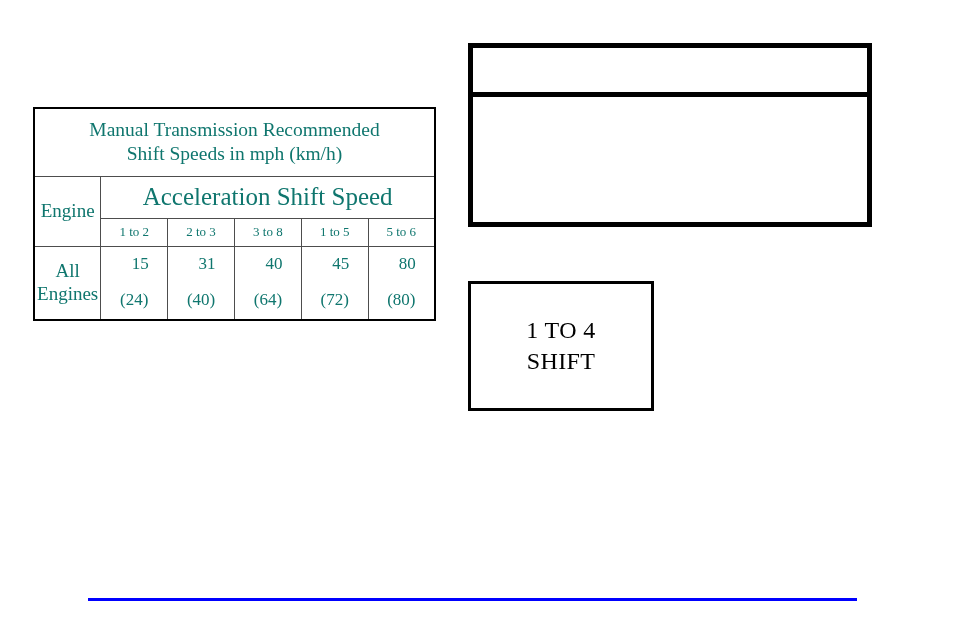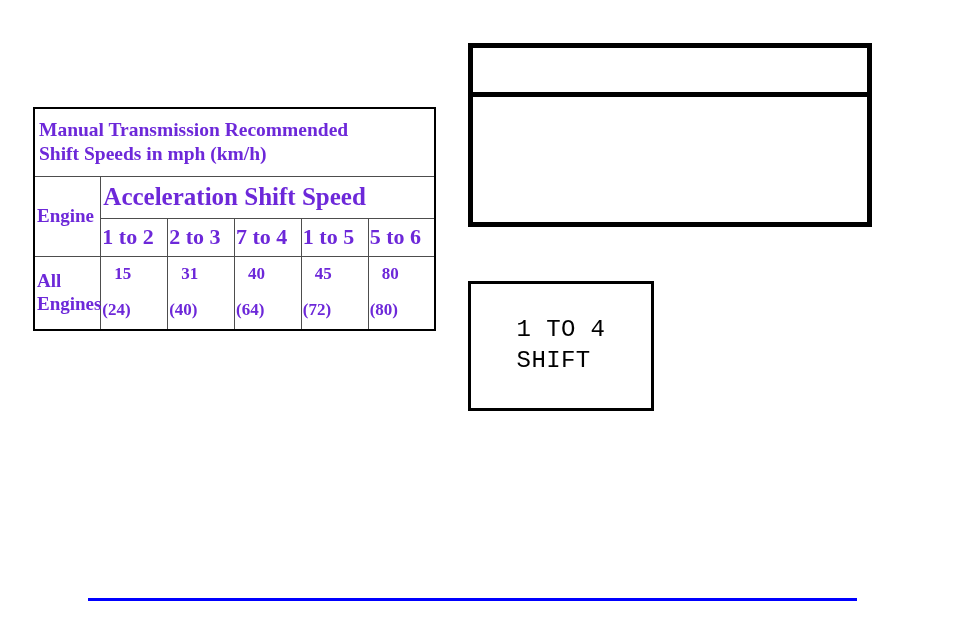--- a/index.html
+++ b/index.html
@@ -26,24 +26,25 @@
   table.shift-table {
     border-collapse: collapse;
     width: 403px;
     table-layout: fixed;
     border: 2px solid #000;
     background: #fff;
   }
   table.shift-table td,
   table.shift-table th {
     border: 1px solid #4d4d4d;
-    font-weight: bold;
+    font-weight: normal;
+    text-align: center;
     vertical-align: middle;
     font-family: "Liberation Serif", serif;
-    color: #6d28d9;
+    color: #0f766e;
     padding: 0;
   }
   .tbl-title {
     font-size: 19.5px;
     line-height: 1.22;
     padding: 9px 4px 10px 4px !important;
     border-left: none !important;
     border-right: none !important;
     border-top: none !important;
   }
@@ -56,21 +57,21 @@
     line-height: 1.2;
   }
   .cell-engine-head {
     padding: 4px 2px !important;
   }
   .cell-accel {
     font-size: 25px;
     padding: 6px 2px 7px 2px !important;
   }
   .cell-ratio {
-    font-size: 22px;
+    font-size: 13px;
     padding: 5px 1px 6px 1px !important;
     width: 62px;
   }
   .cell-data {
     font-size: 17px;
     line-height: 1.22;
     padding: 7px 1px 8px 1px !important;
   }
   .cell-data .top { display: block; padding-left: 12px; }
   .cell-data .bot { display: block; margin-top: 16px; }
@@ -107,24 +108,24 @@
     left: 468px;
     top: 281px;
     width: 186px;
     height: 130px;
     border-width: 3px;
     display: flex;
     align-items: center;
     justify-content: center;
   }
   .shift-caption {
-    font-family: Liberation Mono, monospace;
+    font-family: Liberation Serif, serif;
     font-size: 24px;
     line-height: 1.28;
-    text-align: left;
+    text-align: center;
     color: #000000;
     letter-spacing: 0.4px;
   }
   .shift-caption .l1 { display: block; }
   .shift-caption .l2 { display: block; }
 
   
   #footer-rule {
     position: absolute;
     left: 88px;
@@ -146,21 +147,21 @@
           <span class="l2">Shift Speeds in mph (km/h)</span>
         </td>
       </tr>
       <tr>
         <td class="col-engine cell-engine-head" rowspan="2">Engine</td>
         <td class="cell-accel" colspan="5">Acceleration Shift Speed</td>
       </tr>
       <tr>
         <td class="cell-ratio">1 to 2</td>
         <td class="cell-ratio">2 to 3</td>
-        <td class="cell-ratio">7 to 4</td>
+        <td class="cell-ratio">3 to 8</td>
         <td class="cell-ratio">1 to 5</td>
         <td class="cell-ratio">5 to 6</td>
       </tr>
       <tr>
         <td class="col-engine cell-engine-label">
           <span class="top">All</span>
           <span class="bot">Engines</span>
         </td>
         <td class="cell-data">
           <span class="top">15</span>

